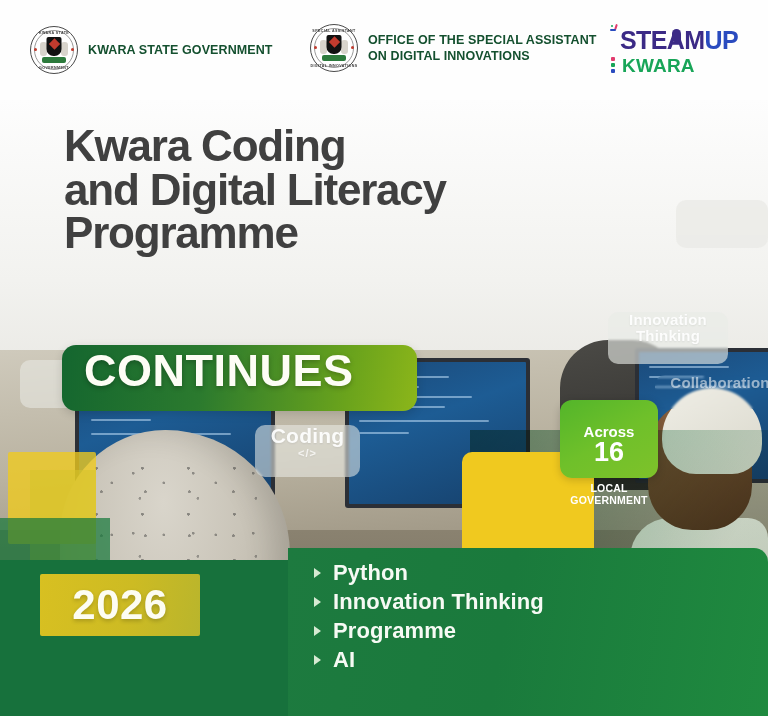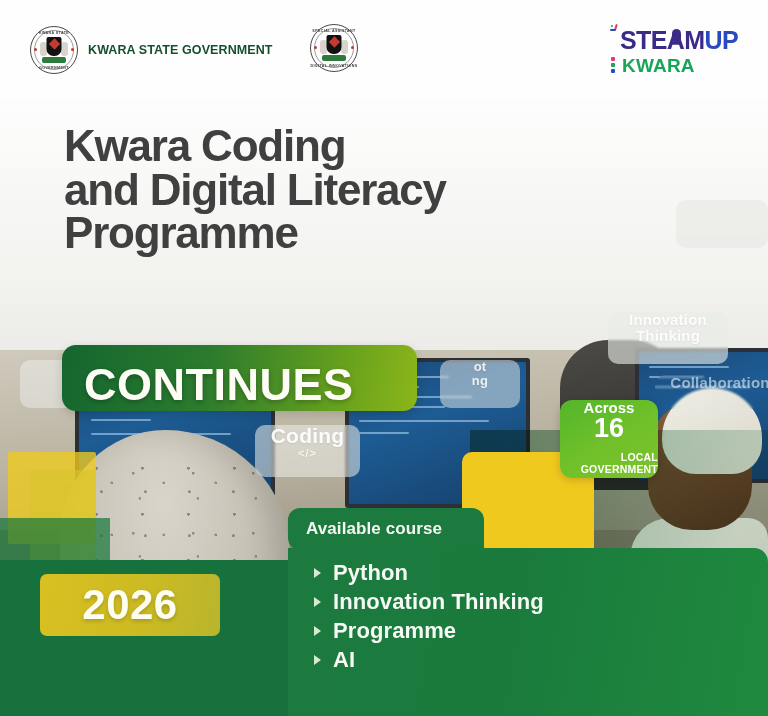--- a/index.html
+++ b/index.html
@@ -159,54 +159,54 @@
     position:absolute; left:64px; top:124px; z-index:25;
     font-size:44px; line-height:.99; font-weight:700;
     color:#404040; letter-spacing:-1.2px; white-space:pre-line;
   }
 
   
   .continues {
     position:absolute; left:62px; top:345px; width:355px; height:66px; z-index:26;
     border-radius:14px;
     background:linear-gradient(100deg,#14662f 0%,#2b7a2e 40%,#6aa31c 80%,#8cb61a 100%);
-    display:flex; align-items:flex-end; padding-left:22px;
+    display:flex; align-items:flex-start; padding-left:22px;
     box-shadow:0 3px 10px rgba(0,0,0,.14);
   }
   .continues span {
     font-size:45px; font-weight:700; color:#fdfdf5; letter-spacing:.5px;
     text-shadow:0 2px 5px rgba(0,0,0,.25);
   }
 
   
   .across {
     position:absolute; left:560px; top:400px; width:98px; height:78px; z-index:26;
     border-radius:12px;
     background:linear-gradient(150deg,#53b52a 0%,#6fc02a 50%,#7ec22a 100%);
-    color:#fff; text-align:center; padding-top:0;
+    color:#fff; text-align:center; padding-top:24px;
     box-shadow:0 2px 8px rgba(0,0,0,.18);
   }
   .across .a1 { font-size:15px; font-weight:700; line-height:1.05; }
   .across .a2 { font-size:27px; font-weight:700; line-height:1; margin-top:-1px;}
-  .across .a3 { font-size:10.5px; font-weight:700; line-height:1.12; letter-spacing:.2px; margin-top:10px;text-align:right;}
+  .across .a3 { font-size:10.5px; font-weight:700; line-height:1.12; letter-spacing:.2px; margin-top:17px;}
 
   
   .blk { position:absolute; }
   .blk-y1 { left:8px;  top:452px; width:88px;  height:92px;  background:rgba(240,203,30,.78); border-radius:2px; z-index:14;}
   .blk-y2 { left:30px; top:470px; width:66px;  height:96px;  background:rgba(214,196,40,.55); z-index:15;}
   .blk-g1 { left:0px;  top:518px; width:110px; height:198px; background:rgba(24,120,60,.72); z-index:16;}
 
   .green-panel {
     position:absolute; left:0; top:560px; width:320px; height:156px; z-index:17;
     background:#17713c; border-radius:0 18px 0 0;
   }
   .year-band {
-    position:absolute; left:40px; top:574px; width:180px; height:62px; z-index:20;
+    position:absolute; left:40px; top:574px; width:160px; height:62px; z-index:20;
     background:linear-gradient(100deg,#d8c021 0%,#cdbb23 55%,#b9b52c 100%);
-    border-radius:7px; display:flex; align-items:center; justify-content:center;
+    border-radius:2px; display:flex; align-items:center; justify-content:center;
   }
   .year-band span { font-size:42px; font-weight:800; color:#fdfdf2; letter-spacing:.5px; text-shadow:0 2px 4px rgba(0,0,0,.2);}
 
   .blk-yellow-mid {
     position:absolute; left:462px; top:452px; width:132px; height:112px; z-index:18;
     background:#f0c91f; border-radius:10px;
   }
 
   
   .courses-tab {
@@ -293,24 +293,20 @@
   <div class="wm wm-innov">
     <span style="white-space:pre-line">Innovation
 Thinking</span>
   </div>
   <div class="wm wm-collab">
     <span>Collaboration</span>
   </div>
   <div class="wm wm-coding">
     <span>Coding</span>
     <span class="sub">&lt;/&gt;</span>
-  </div>
-  <div class="wm wm-robot">
-    <span style="white-space:pre-line">ot
-ng</span>
   </div>
   <div class="wm wm-c"></div>
 
   <div class="header">
 
     <div class="logo-group lg1">
       <div class="crest">
         <div class="crest-ring"></div>
           <div class="crest-ring2"></div>
         <div class="crest-txt-top">KWARA STATE</div>
@@ -331,20 +327,22 @@
           <div class="crest-ring2"></div>
         <div class="crest-txt-top">SPECIAL ASSISTANT</div>
         <div class="crest-horse-l"></div>
           <div class="crest-horse-r"></div>
         <div class="crest-shield"></div>
         <div class="crest-dot-l"></div>
           <div class="crest-dot-r"></div>
         <div class="crest-base"></div>
         <div class="crest-txt-bot">DIGITAL INNOVATIONS</div>
       </div>
+      <div class="logo-text">OFFICE OF THE SPECIAL ASSISTANT
+ON DIGITAL INNOVATIONS</div>
     </div>
 
     <div class="steamup">
       <div class="su-row1">
         <span class="su-spark">
             <i></i>
             <i></i>
             <i></i>
           </span>
         <span class="su-steam">STEAM</span><span class="su-up">UP</span>
@@ -379,23 +377,20 @@
   <div class="blk blk-y1"></div>
   <div class="blk blk-y2"></div>
   <div class="blk blk-g1"></div>
   <div class="green-panel"></div>
   <div class="blk-yellow-mid"></div>
 
   <div class="year-band">
     <span>2026</span>
   </div>
 
-  <div class="courses-tab">
-    <span>Available course</span>
-  </div>
   <div class="courses-panel">
 
     <ul class="course-list">
       <li>
         <span class="bullet"></span>
         <span>Python</span>
       </li>
       <li>
         <span class="bullet"></span>
         <span>Innovation Thinking</span>

